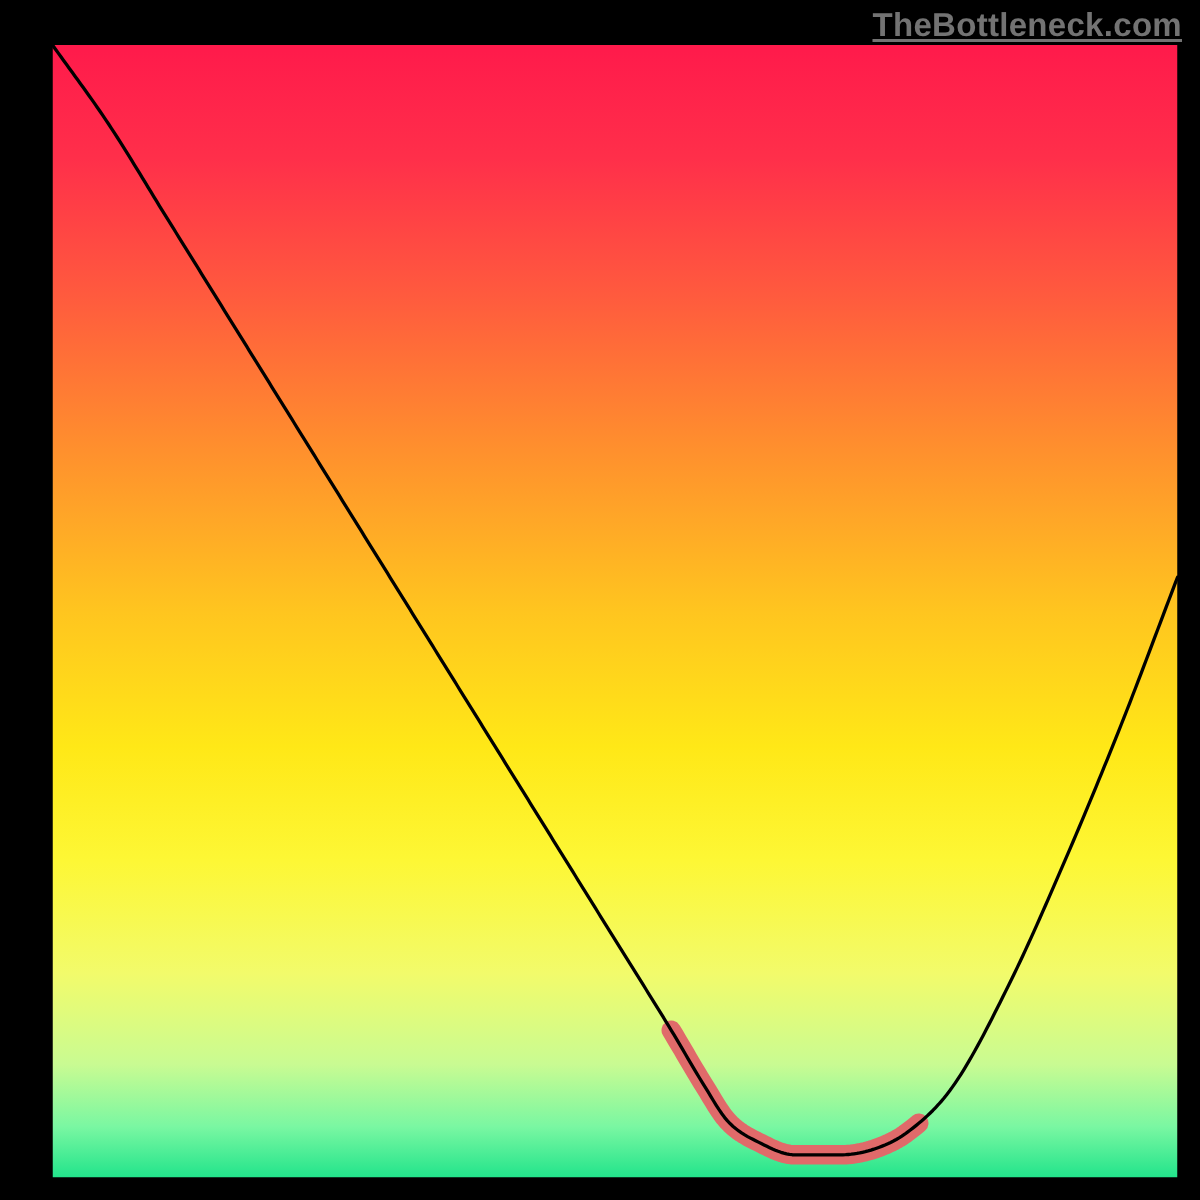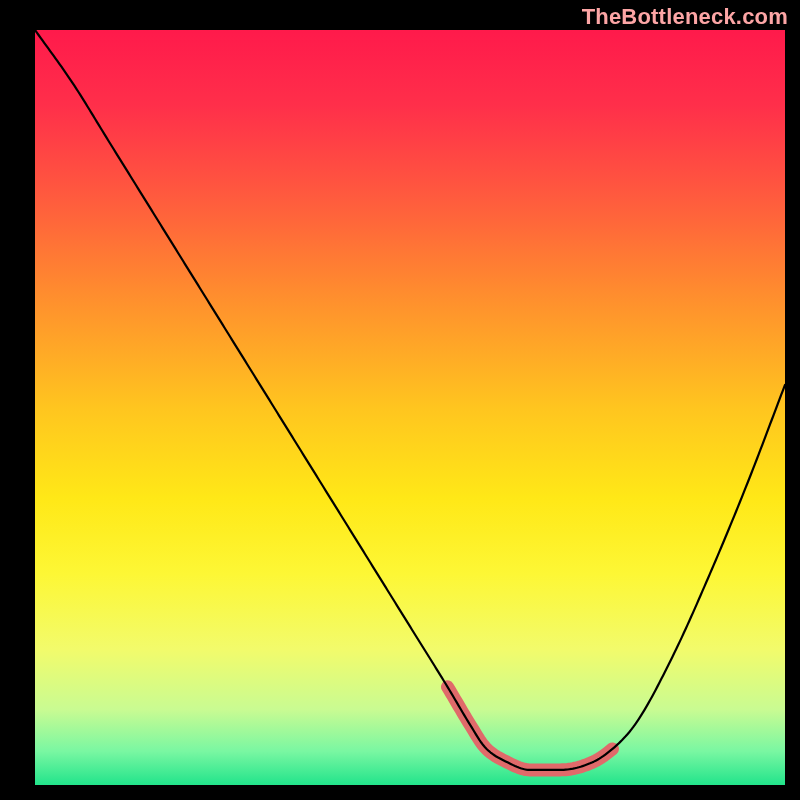--- a/index.html
+++ b/index.html
@@ -14,25 +14,26 @@
   .stage {
     position: relative;
     width: 800px;
     height: 800px;
     background: #000;
   }
   .watermark {
     position: absolute;
     top: 4px;
     right: 12px;
-    color: #fca5a5;
+    color: #737373;
     font-size: 22px;
     font-weight: 600;
     letter-spacing: 0.2px;
     z-index: 10;
+    text-decoration: underline;
   }
   svg {
     position: absolute;
     left: 0;
     top: 0;
   }
 </style>
 </head>
 <body>
 

